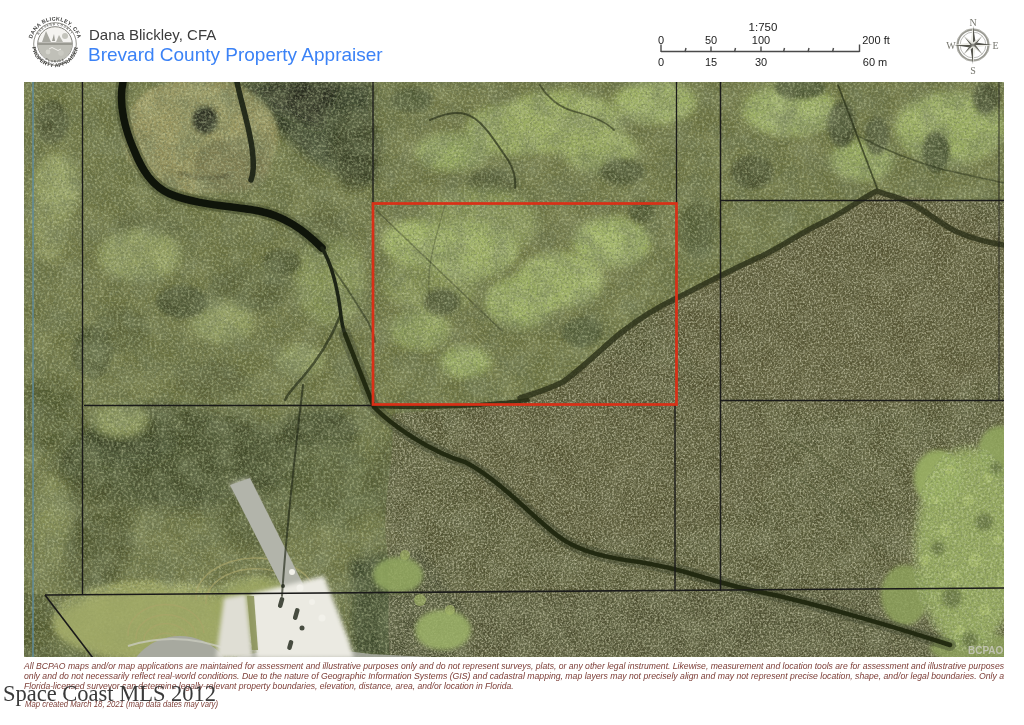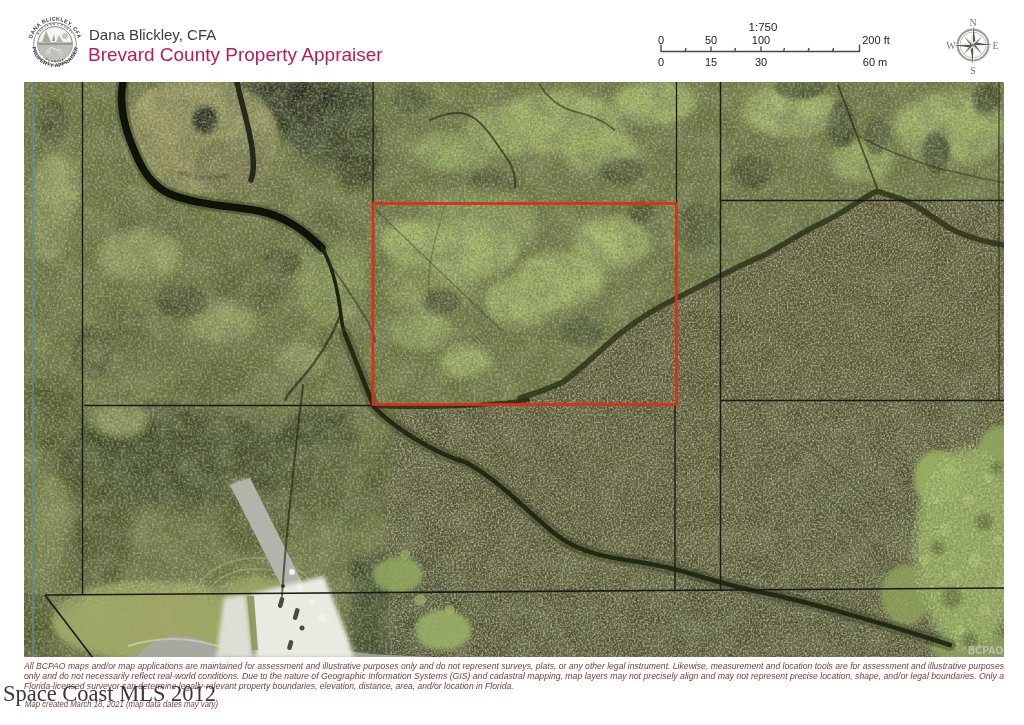--- a/index.html
+++ b/index.html
@@ -40,21 +40,21 @@
       </text>
       <text font-size="3.2" font-weight="bold" fill="#5a5a56" letter-spacing="0.7">
         <textPath href="#arcTi" startOffset="50%" text-anchor="middle">BREVARD COUNTY</textPath>
       </text>
       <text font-size="3.2" font-weight="bold" fill="#5a5a56" letter-spacing="0.9">
         <textPath href="#arcBi" startOffset="50%" text-anchor="middle">FLORIDA</textPath>
       </text>
     </g>
   </svg>
   <div class="abs" style="left:89px;top:26px;font-size:15px;color:#3b3b3b;">Dana Blickley, CFA</div>
-  <div class="abs" style="left:88px;top:44px;font-size:19px;color:#be185d;">Brevard County Property Appraiser</div>
+  <div class="abs" style="left:88px;top:44px;font-size:19px;color:#3b82f6;">Brevard County Property Appraiser</div>
 
   <svg class="abs" style="left:630px;top:10px" width="290" height="68" viewBox="0 0 290 68">
     <text x="133" y="21" font-size="11.5" fill="#222" text-anchor="middle">1:750</text>
     <g stroke="#4a4a4a" stroke-width="1.4" fill="none">
       <line x1="31" y1="41.5" x2="229.5" y2="41.5"></line>
       <line x1="31" y1="34.5" x2="31" y2="42"></line>
       <line x1="229.5" y1="34.5" x2="229.5" y2="42"></line>
       <line x1="81" y1="36.5" x2="81" y2="42"></line>
       <line x1="131" y1="36.5" x2="131" y2="42"></line>
       <line x1="56" y1="38" x2="55" y2="42"></line>

